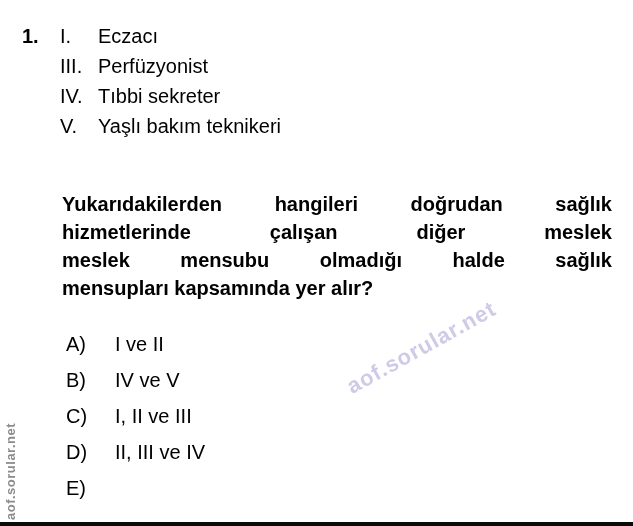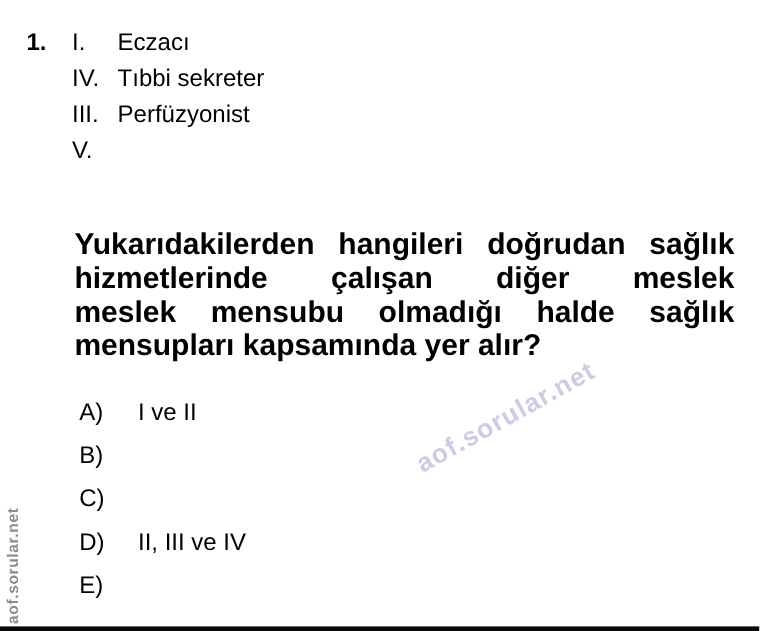--- a/index.html
+++ b/index.html
@@ -37,21 +37,21 @@
     white-space: nowrap;
   }
   .statement-num { width: 38px; flex: 0 0 38px; }
 
   
   .question {
     position: absolute;
     left: 62px;
     top: 190px;
     width: 550px;
-    font-size: 25px;
+    font-size: 20px;
     font-weight: bold;
     line-height: 28px;
   }
   .q-line {
     height: 28px;
     text-align: justify;
     text-align-last: justify;
   }
   .q-line.last {
     text-align: left;
@@ -119,49 +119,52 @@
 <div class="page">
 
   <div class="qnum">1.</div>
 
   <div class="statements">
     <div class="statement-row">
       <span class="statement-num">I.</span>
       <span class="statement-text">Eczacı</span>
     </div>
     <div class="statement-row">
+      <span class="statement-num">III.</span>
+      <span class="statement-text">Perfüzyonist</span>
+    </div>
+    <div class="statement-row">
       <span class="statement-num">IV.</span>
       <span class="statement-text">Tıbbi sekreter</span>
     </div>
     <div class="statement-row">
-      <span class="statement-num">III.</span>
-      <span class="statement-text">Perfüzyonist</span>
-    </div>
-    <div class="statement-row">
       <span class="statement-num">V.</span>
+      <span class="statement-text">Yaşlı bakım teknikeri</span>
     </div>
   </div>
 
   <div class="question">
     <div class="q-line">Yukarıdakilerden hangileri doğrudan sağlık</div>
     <div class="q-line">hizmetlerinde çalışan diğer meslek</div>
     <div class="q-line">meslek mensubu olmadığı halde sağlık</div>
     <div class="q-line last">mensupları kapsamında yer alır?</div>
   </div>
 
   <div class="options">
     <div class="option-row">
       <span class="option-letter">A)</span>
       <span class="option-text">I ve II</span>
     </div>
     <div class="option-row">
       <span class="option-letter">B)</span>
+      <span class="option-text">IV ve V</span>
     </div>
     <div class="option-row">
       <span class="option-letter">C)</span>
+      <span class="option-text">I, II ve III</span>
     </div>
     <div class="option-row">
       <span class="option-letter">D)</span>
       <span class="option-text">II, III ve IV</span>
     </div>
     <div class="option-row">
       <span class="option-letter">E)</span>
     </div>
   </div>
 

